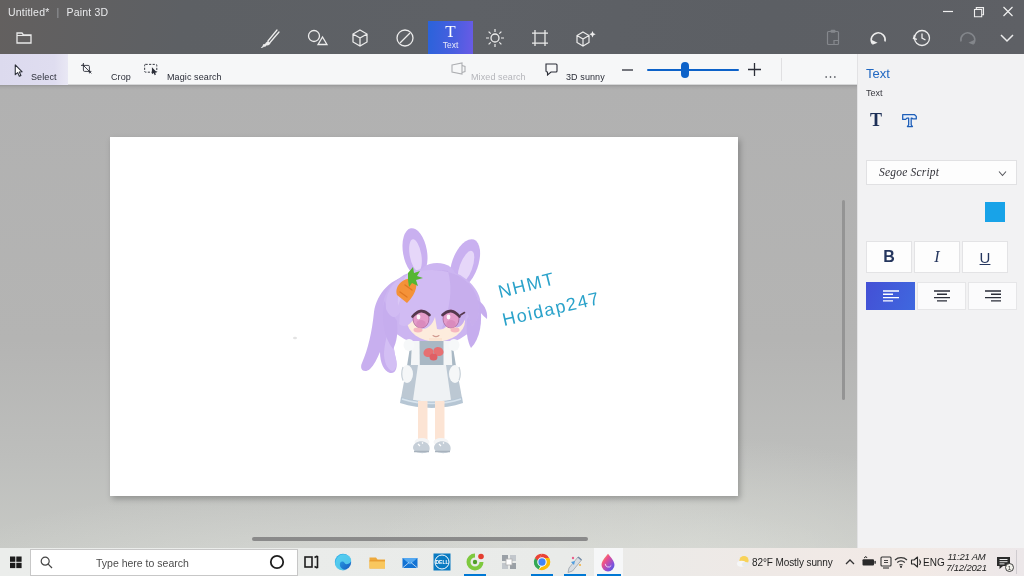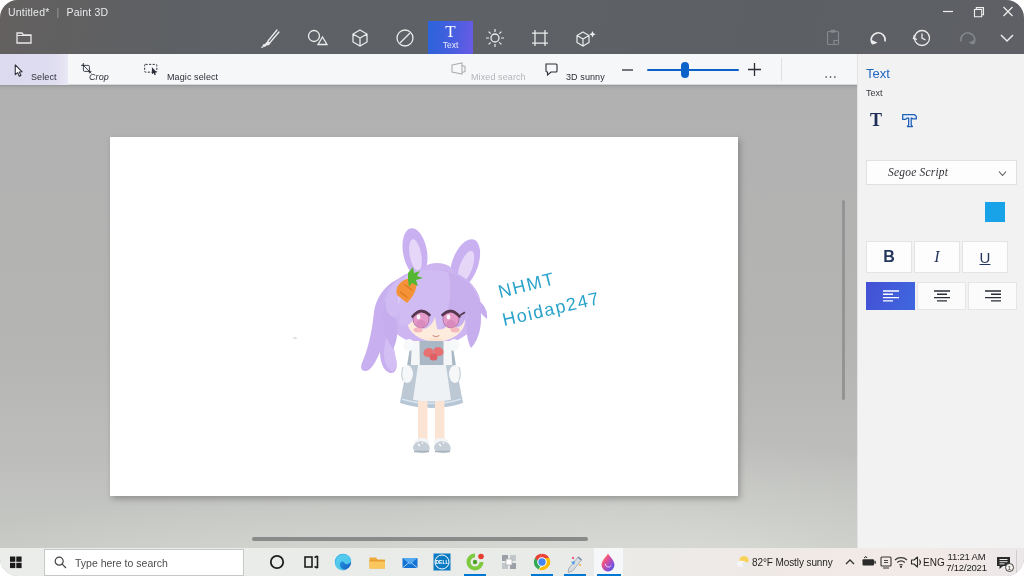--- a/index.html
+++ b/index.html
@@ -1,18 +1,18 @@
 <!DOCTYPE html>
 <html><head>
 <meta charset="utf-8">
 <style>
   * { margin:0; padding:0; box-sizing:border-box; }
   html,body { width:1024px; height:576px; overflow:hidden; }
   body { font-family:"Liberation Sans", sans-serif; }
-  #screen { position:relative; width:1024px; height:576px; overflow:hidden; background:#b3b3b3;border-radius:18px; }
+  #screen { position:relative; width:1024px; height:576px; overflow:hidden; background:#b3b3b3; }
 
   
   #titlebar { position:absolute; left:0; top:0; width:1024px; height:54px;
     background:linear-gradient(100deg,#63605f 0%, #5d6064 18%, #5e6166 45%, #5c5f64 75%, #5e6065 100%); }
   #titletext { position:absolute; left:8px; top:5.5px; font-size:10.5px; color:#e9eaec; letter-spacing:0.2px; }
   #titletext .sep { color:#9a9da2; margin:0 7px; }
   .capbtn { position:absolute; top:0; width:30px; height:22px; }
   .topicon { position:absolute; top:22px; width:32px; height:32px; display:flex; align-items:center; justify-content:center; }
   #textbtn { position:absolute; left:428px; top:21px; width:45px; height:33px;
     background:linear-gradient(95deg,#2a63da 0%, #4a5ee0 60%, #6a5be6 100%);
@@ -40,41 +40,41 @@
   #vscroll { position:absolute; left:842px; top:115px; width:3px; height:200px; background:#949494; border-radius:2px; }
   #hscroll { position:absolute; left:252px; top:452px; width:336px; height:4px; background:#8a8a8a; border-radius:2px; }
 
   
   #rightpanel { position:absolute; left:857px; top:54px; width:167px; height:494px;
     background:#f2f2f3; border-left:1px solid #e2e2e4; }
   #rp-head { position:absolute; left:8px; top:12px; font-size:13px; color:#2168c2; }
   #rp-label { position:absolute; left:8px; top:34px; font-size:9px; color:#3a3a40; }
   .rp-box { position:absolute; background:#fdfdfd; border:1px solid #e1e1e3; }
   #fontbox { left:8px; top:106px; width:151px; height:25px; }
-  #fontbox .fname { position:absolute; left:21px; top:5px; font-size:11px; color:#33333a;
+  #fontbox .fname { position:absolute; left:12px; top:5px; font-size:11px; color:#33333a;
      font-style:italic; letter-spacing:0.2px; font-family:'Liberation Serif',serif; font-size:11.5px; }
   #sizebox { left:8px; top:143px; width:111px; height:28px; }
   #sizebox .num { position:absolute; left:10px; top:7px; font-size:11.5px; color:#33333a; }
   #swatch { position:absolute; left:127px; top:148px; width:20px; height:20px; background:#18a3e8; }
   .biu { position:absolute; top:187px; width:46px; height:32px; background:#fdfdfd; border:1px solid #e3e3e5;
      display:flex; align-items:center; justify-content:center; color:#25365e; }
   .alignbtn { position:absolute; top:228px; width:49px; height:28px; background:#fbfbfc; border:1px solid #e6e6e8;
      display:flex; align-items:center; justify-content:center; }
   #alignL { background:linear-gradient(110deg,#4450d5 0%, #3f68df 100%); border:none; }
   .chev { position:absolute; width:9px; height:9px; }
 
   
   #taskbar { position:absolute; left:0; top:548px; width:1024px; height:28px;
     background:linear-gradient(90deg,#ebedeb 0%, #e9ebe9 55%, #efe9e6 75%, #f2eae6 90%, #ece7e9 100%); }
-  #searchbox { position:absolute; left:44px; top:1px; width:200px; height:27px; background:#fff;
-    border:1px solid #c7c7c7; display:flex; align-items:center; }
+  #searchbox { position:absolute; left:30px; top:1px; width:268px; height:27px; background:#fff;
+    border:1px solid #c7c7c7; display:flex; align-items:center;gap:35px; }
   #searchbox span { font-size:10.5px; color:#4c4c4c; margin-left:8px; }
   .tbicon { position:absolute; top:0; width:24px; height:28px; display:flex; align-items:center; justify-content:center; }
   .underline { position:absolute; top:25.5px; height:2.5px; background:#0078d4; }
-  #clock { text-align:center; font-size:9.5px; line-height:10.5px; color:#222; letter-spacing:-0.2px; }
+  #clock { text-align:center; font-size:9.5px; line-height:10.5px; color:#222; letter-spacing:-0.2px;font-style:italic; }
 </style>
 </head>
 <body>
 <div id="screen">
 
   <div id="titlebar">
     <div id="titletext">Untitled*<span class="sep">|</span>Paint 3D</div>
 
     <svg class="capbtn" style="left:933px;" viewBox="0 0 30 22">
         <path d="M10 11.5h10" stroke="#f0f0f0" stroke-width="1.2"></path>
@@ -149,26 +149,26 @@
 
   <div id="toolbar2">
     <div id="selbtn"></div>
     <svg style="position:absolute;left:12px;top:10px;" width="13" height="14" viewBox="0 0 16 17">
         <path d="M4 1 L4 13 L7 10.5 L9 15 L11 14 L9 9.8 L12.5 9.5 Z" fill="#fff" stroke="#2b2e38" stroke-width="1.3" stroke-linejoin="round"></path>
       </svg>
     <div class="t2item" style="left:31px;">Select</div>
     <svg style="position:absolute;left:81px;top:9px;" width="12" height="12" viewBox="0 0 15 15">
         <path d="M3 0 v9 a1.5 1.5 0 0 0 1.5 1.5 H13 M0 3 h9 a1.5 1.5 0 0 1 1.5 1.5 V13 M2 2 l11 11" stroke="#2b2e38" stroke-width="1.1" fill="none"></path>
       </svg>
-    <div class="t2item" style="left:89px;font-style:italic;">Crop</div>
+    <div class="t2item" style="left:111px;">Crop</div>
     <svg style="position:absolute;left:144px;top:9px;" width="15" height="13" viewBox="0 0 17 15">
         <rect x="0.6" y="1.6" width="14" height="9" rx="1" fill="none" stroke="#2b2e38" stroke-width="1.1" stroke-dasharray="2.5 1.6"></rect>
         <path d="M9 5 L9 13 L11 11.4 L12.2 14 L13.6 13.3 L12.4 10.8 L14.6 10.6 Z" fill="#2b2e38"></path>
       </svg>
-    <div class="t2item" style="left:167px;">Magic select</div>
+    <div class="t2item" style="left:167px;">Magic search</div>
 
     <svg style="position:absolute;left:450px;top:8px;opacity:0.45" width="16" height="15" viewBox="0 0 16 15">
         <path d="M2 3 l10-2 v11 l-10-2z" fill="none" stroke="#55585e" stroke-width="1.1"></path>
         <path d="M12 3.5 l3 1 v5 l-3 1" fill="none" stroke="#55585e" stroke-width="1.1"></path>
       </svg>
     <div class="t2item" style="left:471px;color:#b4b5ba;">Mixed search</div>
     <svg style="position:absolute;left:545px;top:8px;" width="15" height="14" viewBox="0 0 15 14">
         <path d="M1 2 h10 a1 1 0 0 1 1 1 v6 a1 1 0 0 1 -1 1 h-5 l-3.5 3 v-3 H2 a1 1 0 0 1 -1-1z" fill="none" stroke="#2b2e38" stroke-width="1.1"></path>
       </svg>
     <div class="t2item" style="left:566px;">3D sunny</div>

